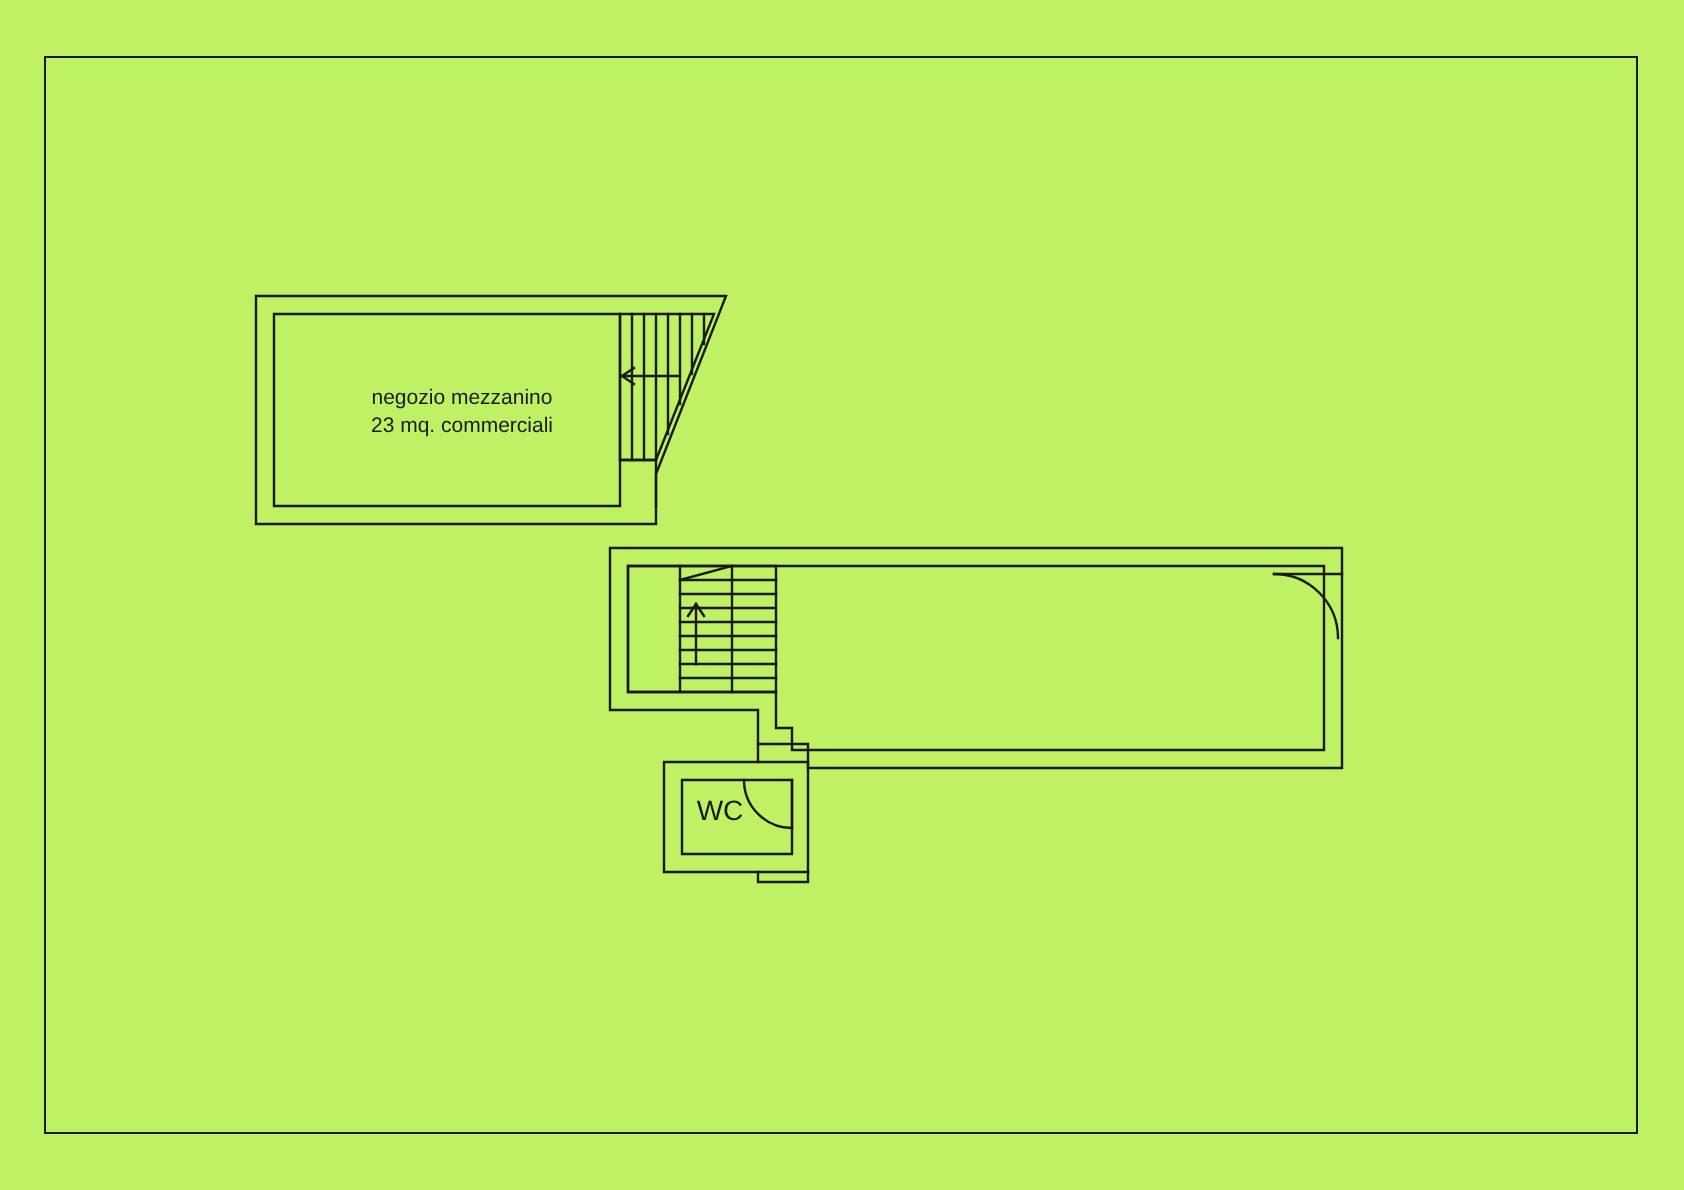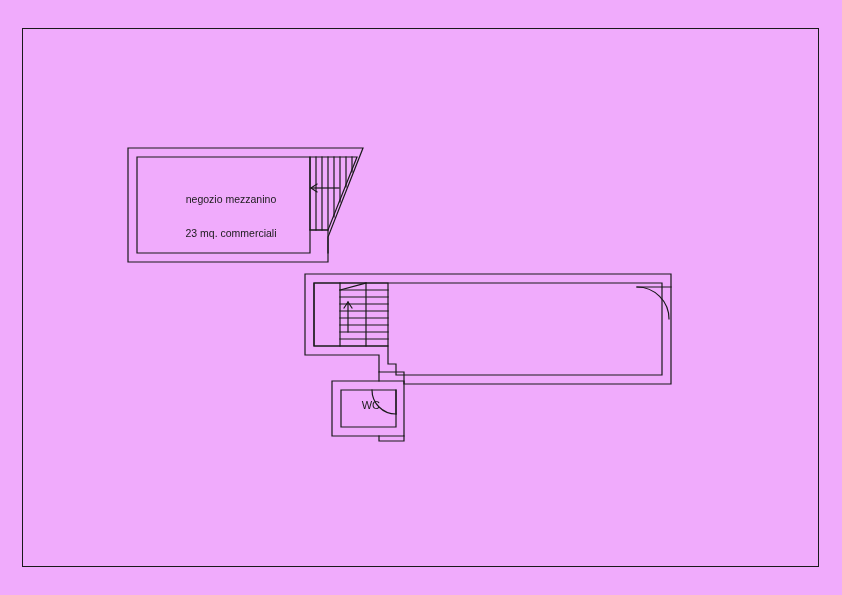--- a/index.html
+++ b/index.html
@@ -10,21 +10,21 @@
   body {
     width: 842px;
     height: 595px;
     font-family: "Liberation Sans", sans-serif;
     overflow: hidden;
   }
   #sheet {
     position: relative;
     width: 842px;
     height: 595px;
-    background: #f0abfc;
+    background: #bef264;
   }
   .frame {
     position: absolute;
     left: 22px;
     top: 28px;
     width: 797px;
     height: 539px;
     border: 1px solid #1a1a1a;
     box-sizing: border-box;
   }
@@ -38,38 +38,37 @@
   .room-label {
     position: absolute;
     text-align: center;
     color: #1a1a1a;
     font-size: 10.5px;
     line-height: 14px;
     white-space: nowrap;
   }
   .room-label .l2 {
     display: block;
-    margin-top: 20px;
   }
   #label-mezzanino {
     left: 136px;
     top: 192px;
     width: 190px;
   }
   #label-pianoterra {
     left: 410px;
     top: 322px;
     width: 200px;
   }
   #label-wc {
     left: 340px;
     top: 398px;
     width: 40px;
-    text-align: right;
-    font-size: 11px;
+    text-align: center;
+    font-size: 14px;
   }
 </style>
 </head>
 <body>
 
 <div id="sheet">
 
   <div class="frame"></div>
 
   <svg class="plan-svg" viewBox="0 0 842 595">

